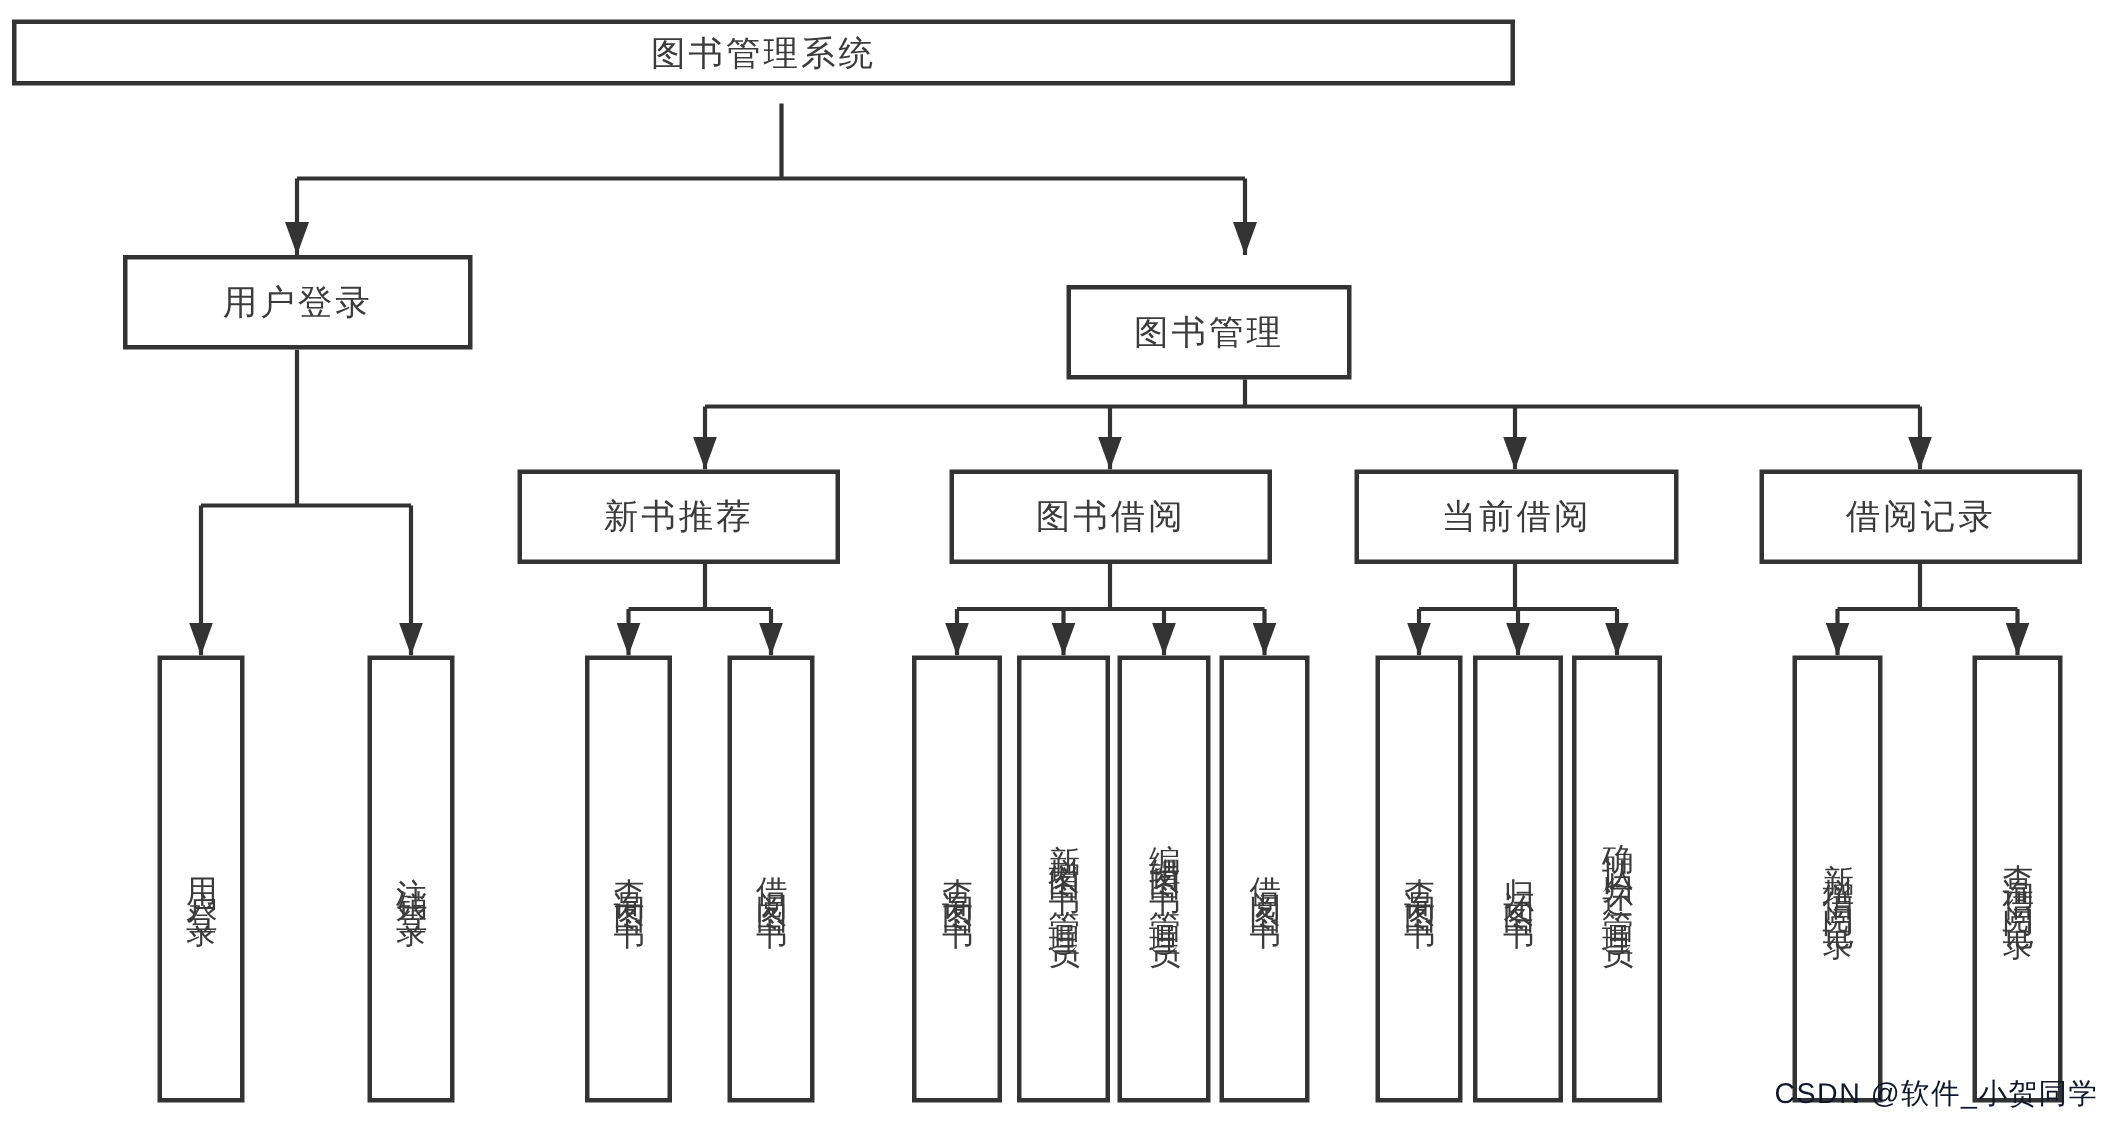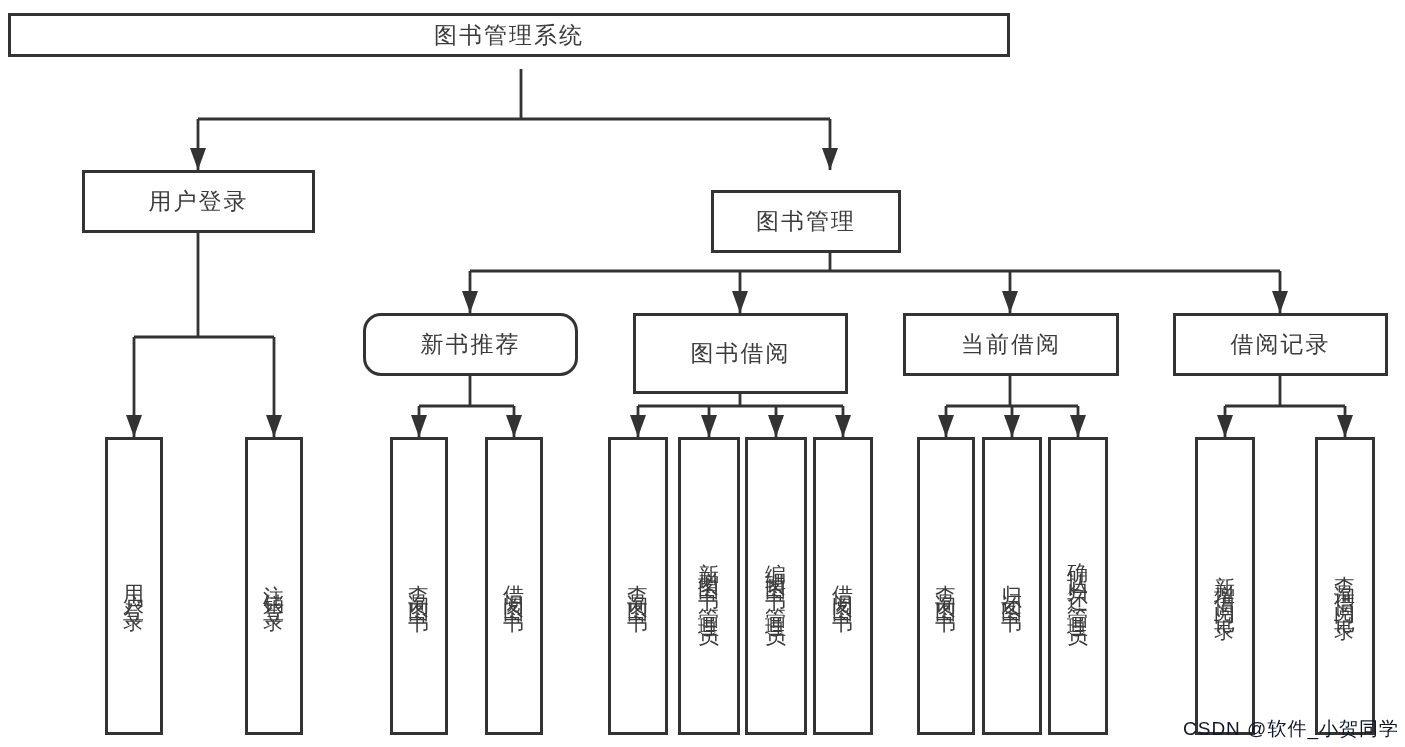--- a/index.html
+++ b/index.html
@@ -68,22 +68,22 @@
     <path class="wire" d="M1280 376 V406 M1225 406 H1345"></path>
     <line class="wire" x1="1225" y1="406" x2="1225" y2="437" marker-end="url(#arw)"></line>
     <line class="wire" x1="1345" y1="406" x2="1345" y2="437" marker-end="url(#arw)"></line>
   </svg>
 
   <div class="node node-h node-root" style="left:8px;top:13px;width:1002px;height:44px;">图书管理系统</div>
 
   <div class="node node-h" style="left:82px;top:170px;width:233px;height:63px;">用户登录</div>
   <div class="node node-h" style="left:711px;top:170px;width:190px;height:63px;margin-top:20px;">图书管理</div>
 
-  <div class="node node-h" style="left:363px;top:313px;width:215px;height:63px;border-radius:18px;">新书推荐</div>
-  <div class="node node-h" style="left:633px;top:313px;width:215px;height:81px;">图书借阅</div>
+  <div class="node node-h" style="left:345px;top:313px;width:215px;height:63px;">新书推荐</div>
+  <div class="node node-h" style="left:633px;top:313px;width:215px;height:63px;">图书借阅</div>
   <div class="node node-h" style="left:903px;top:313px;width:216px;height:63px;">当前借阅</div>
   <div class="node node-h" style="left:1173px;top:313px;width:215px;height:63px;">借阅记录</div>
 
   <div class="node node-v" style="left:105px;top:437px;width:58px;height:298px;">
     <span class="vtext">用户登录</span>
   </div>
   <div class="node node-v" style="left:245px;top:437px;width:58px;height:298px;">
     <span class="vtext">注销登录</span>
   </div>
 

